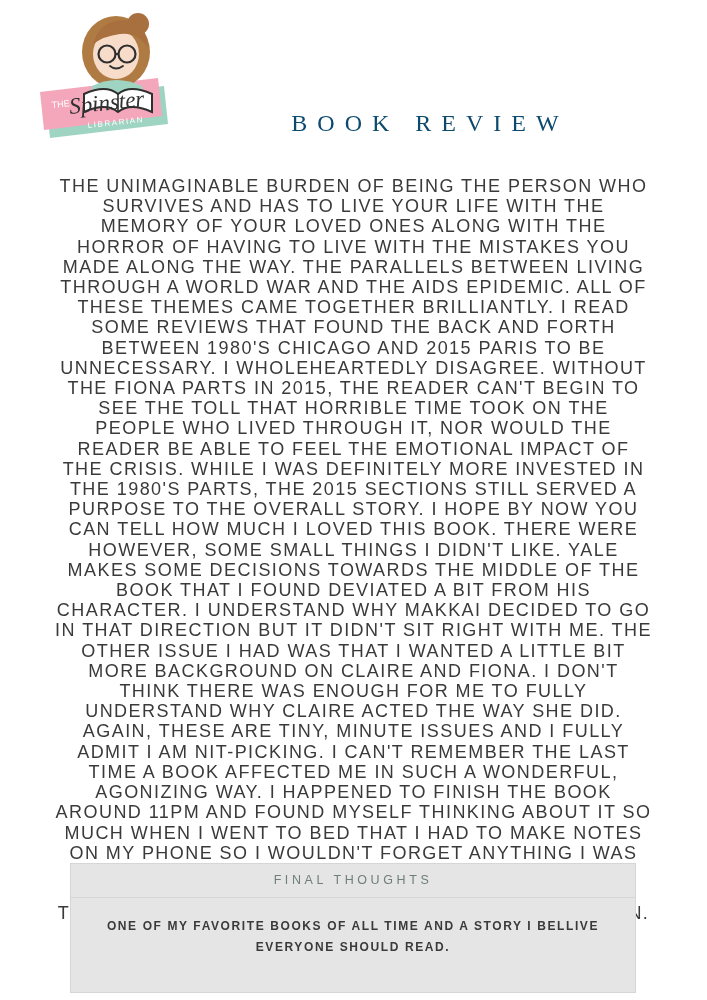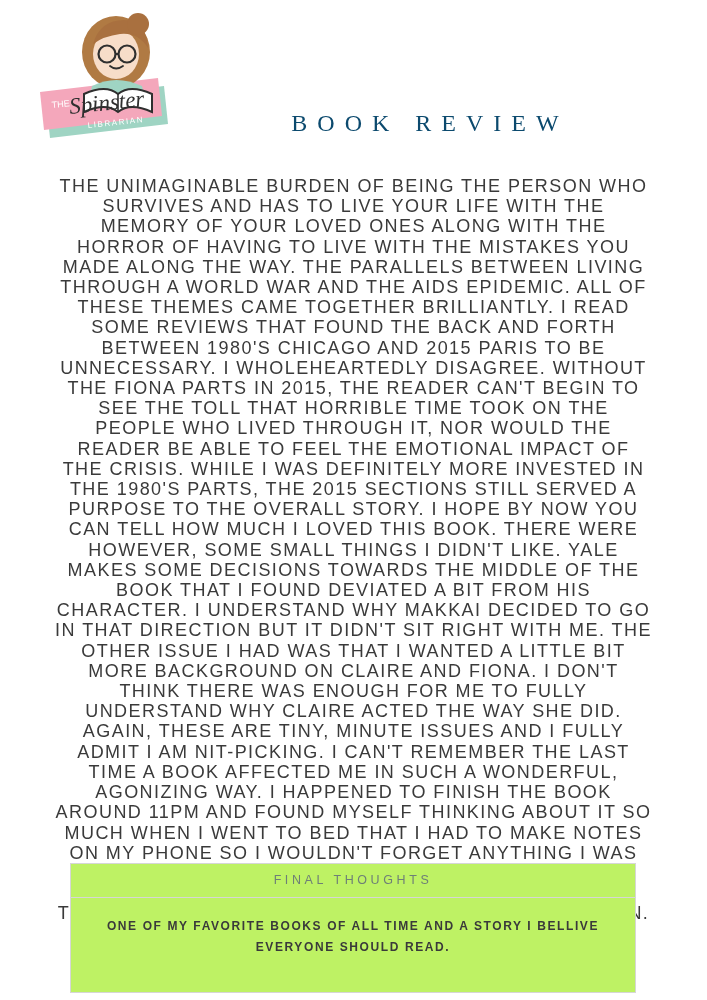--- a/index.html
+++ b/index.html
@@ -63,21 +63,21 @@
   }
 
   
   .final-box {
     position: absolute;
     left: 70px;
     top: 863px;
     width: 566px;
     border: 1px solid #d6d6d6;
     box-sizing: border-box;
-    background: #bef264;
+    background: #e5e5e5;
   }
   .final-head {
     height: 33px;
     line-height: 33px;
     text-align: center;
     border-bottom: 1px solid #d6d6d6;
     font-size: 12.5px;
     letter-spacing: 3.6px;
     color: #6e7f77;
     text-transform: uppercase;

